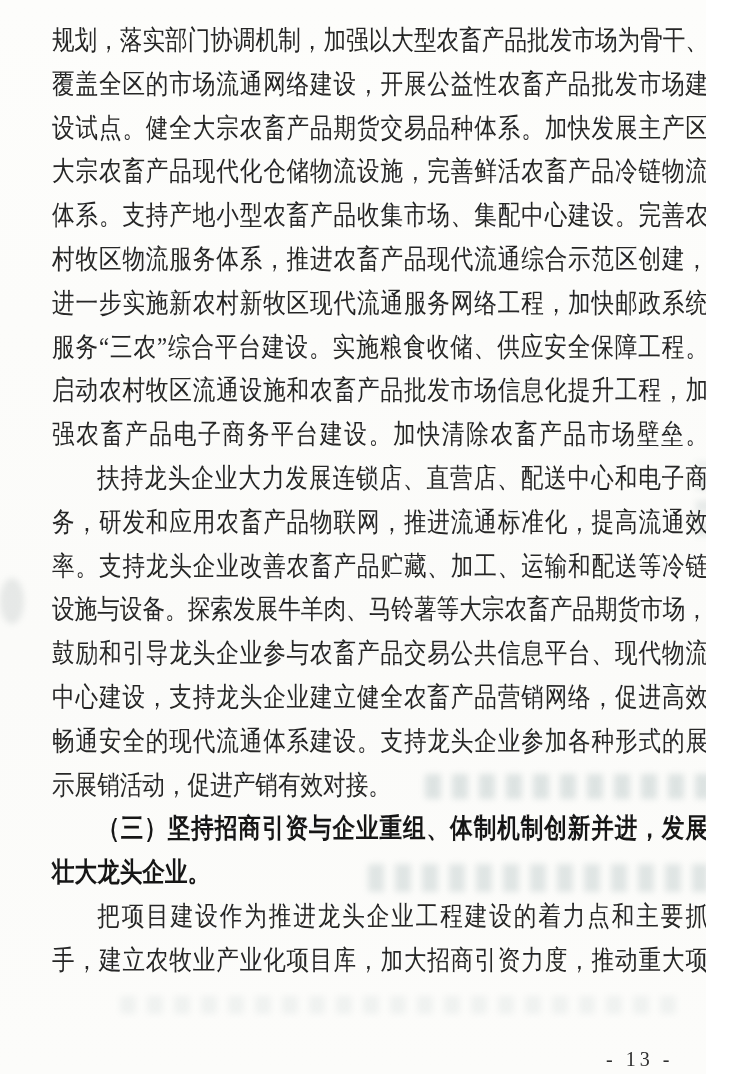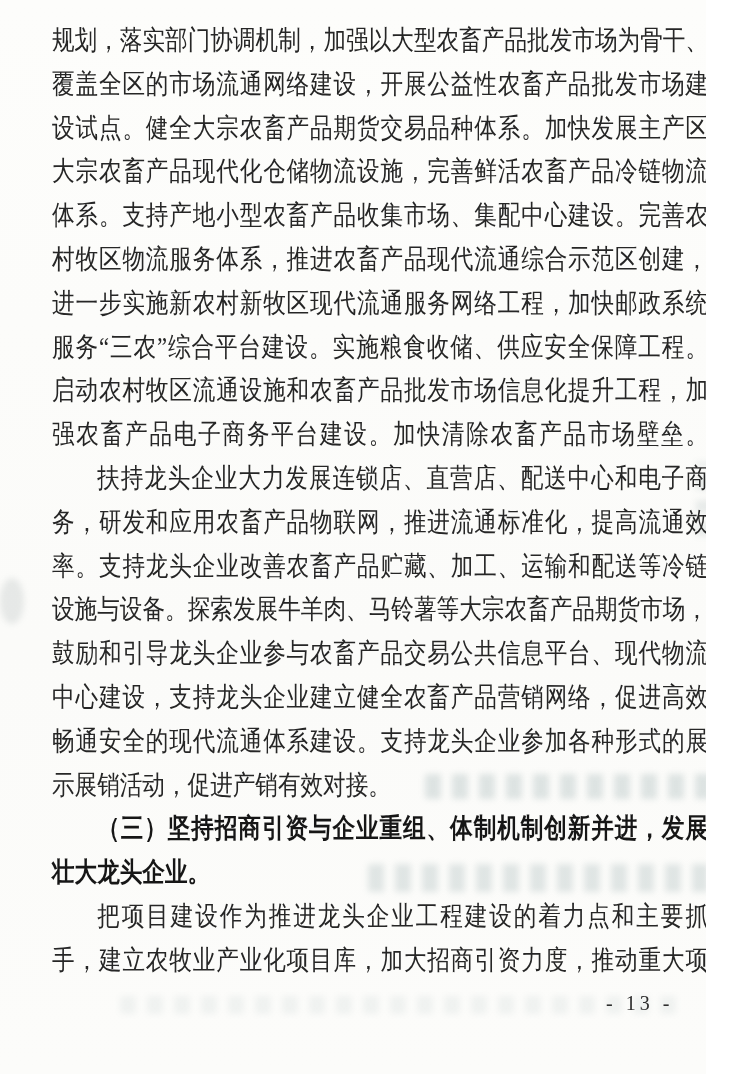--- a/index.html
+++ b/index.html
@@ -39,21 +39,21 @@
   .line.indent {
     text-indent: 54px;
   }
   .line.bold {
     font-weight: 700;
     color: #161616;
   }
   .page-number {
     position: absolute;
     left: 606px;
-    top: 992px;
+    top: 1048px;
     font-size: 20px;
     letter-spacing: 4px;
     color: #2e2e2e;
     font-family: "Liberation Serif", "DejaVu Serif", serif;
   }
   
   .ghost {
     position: absolute;
     filter: blur(3px);
     pointer-events: none;

